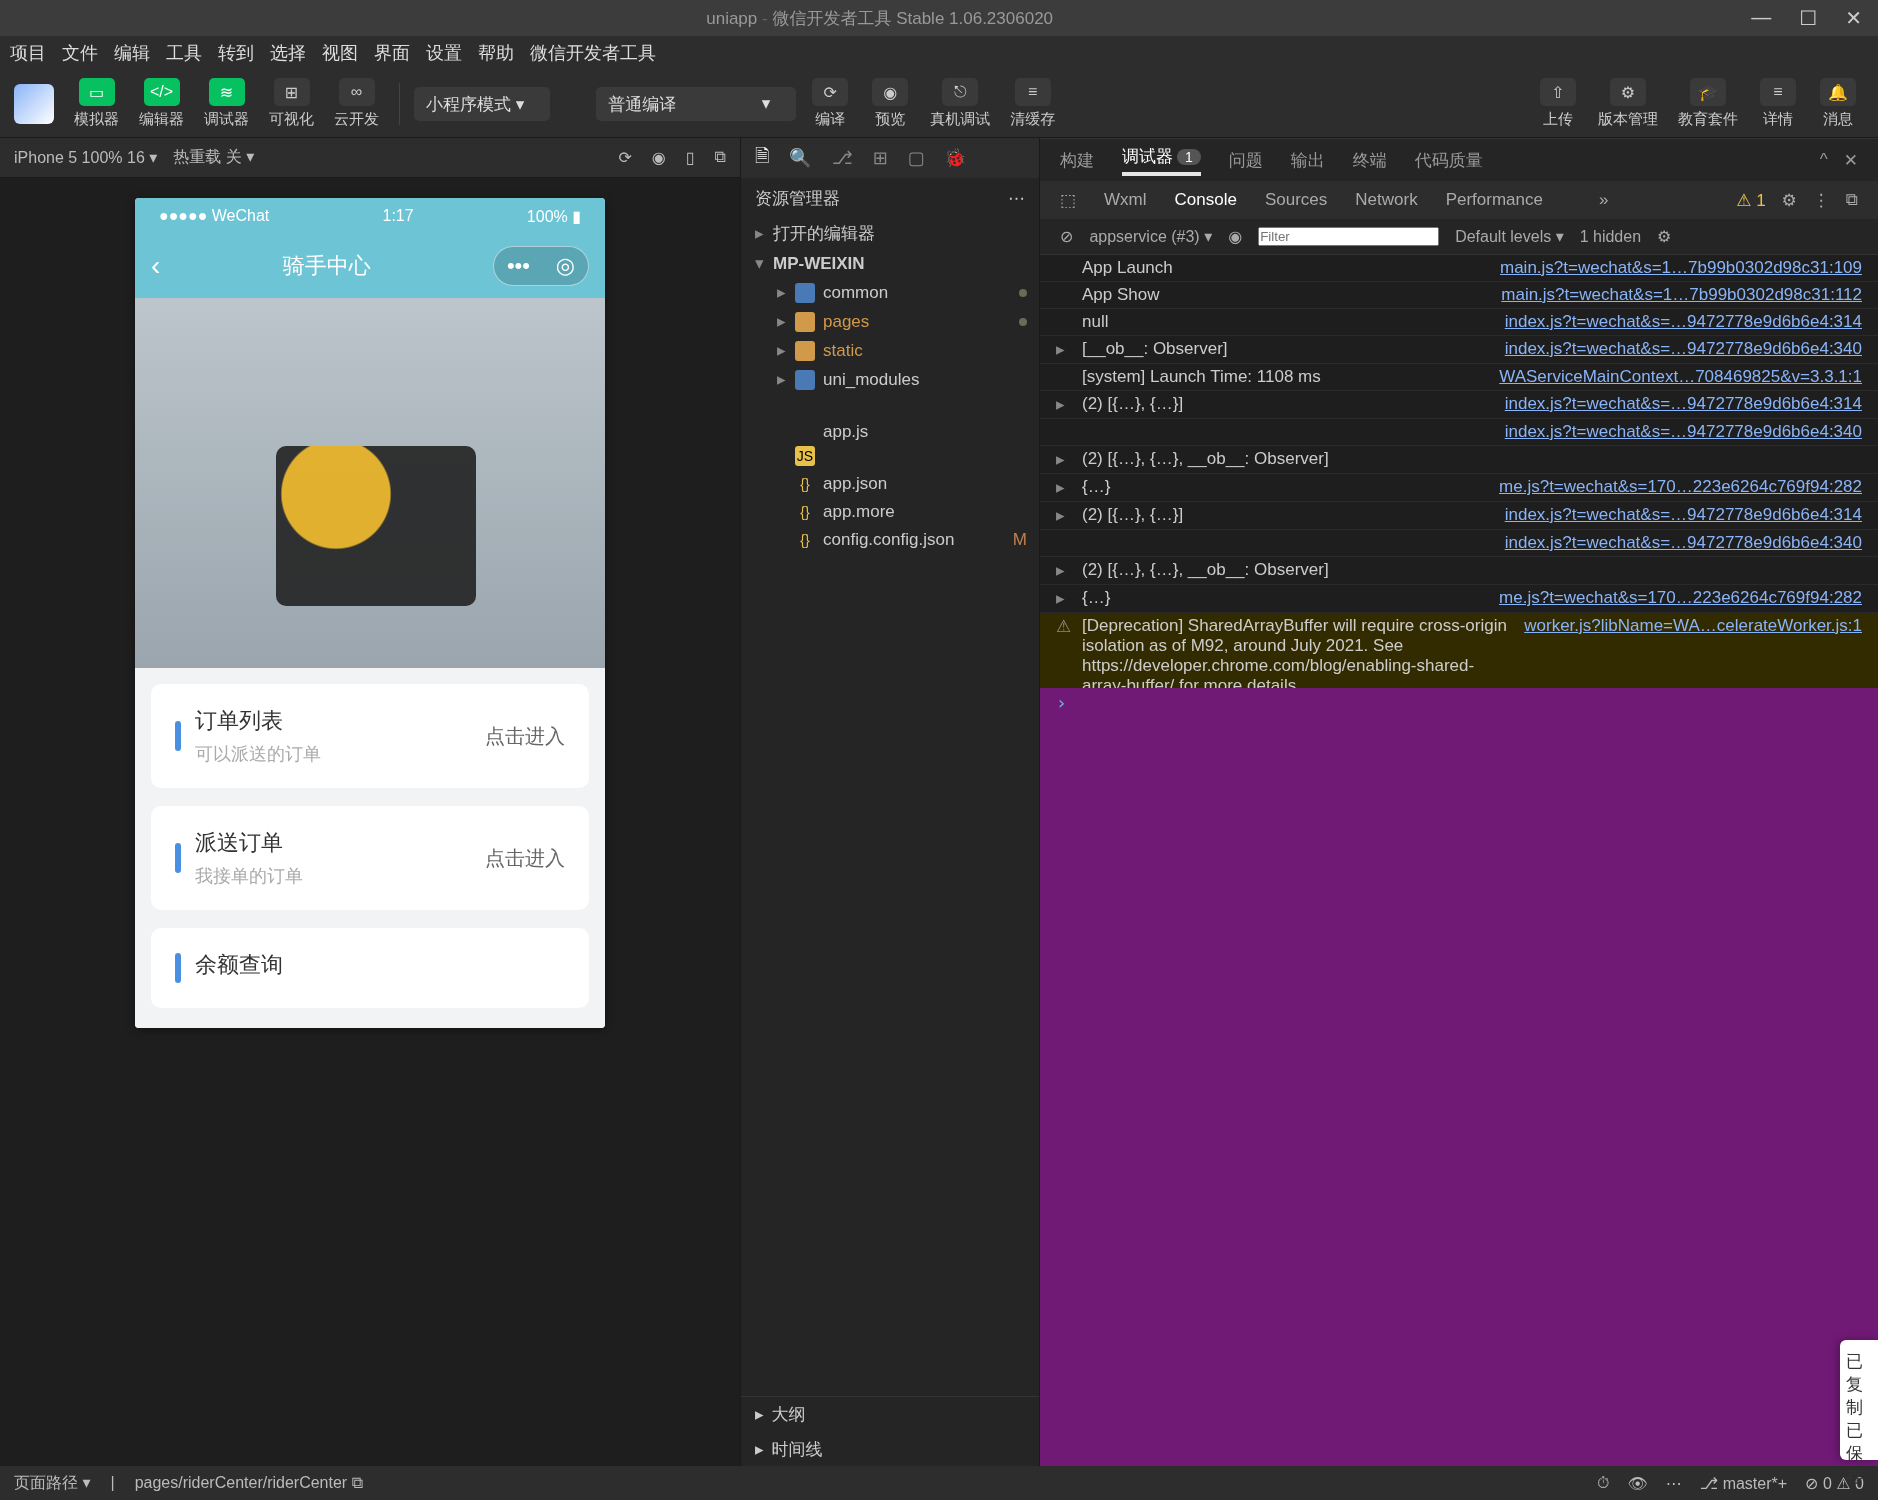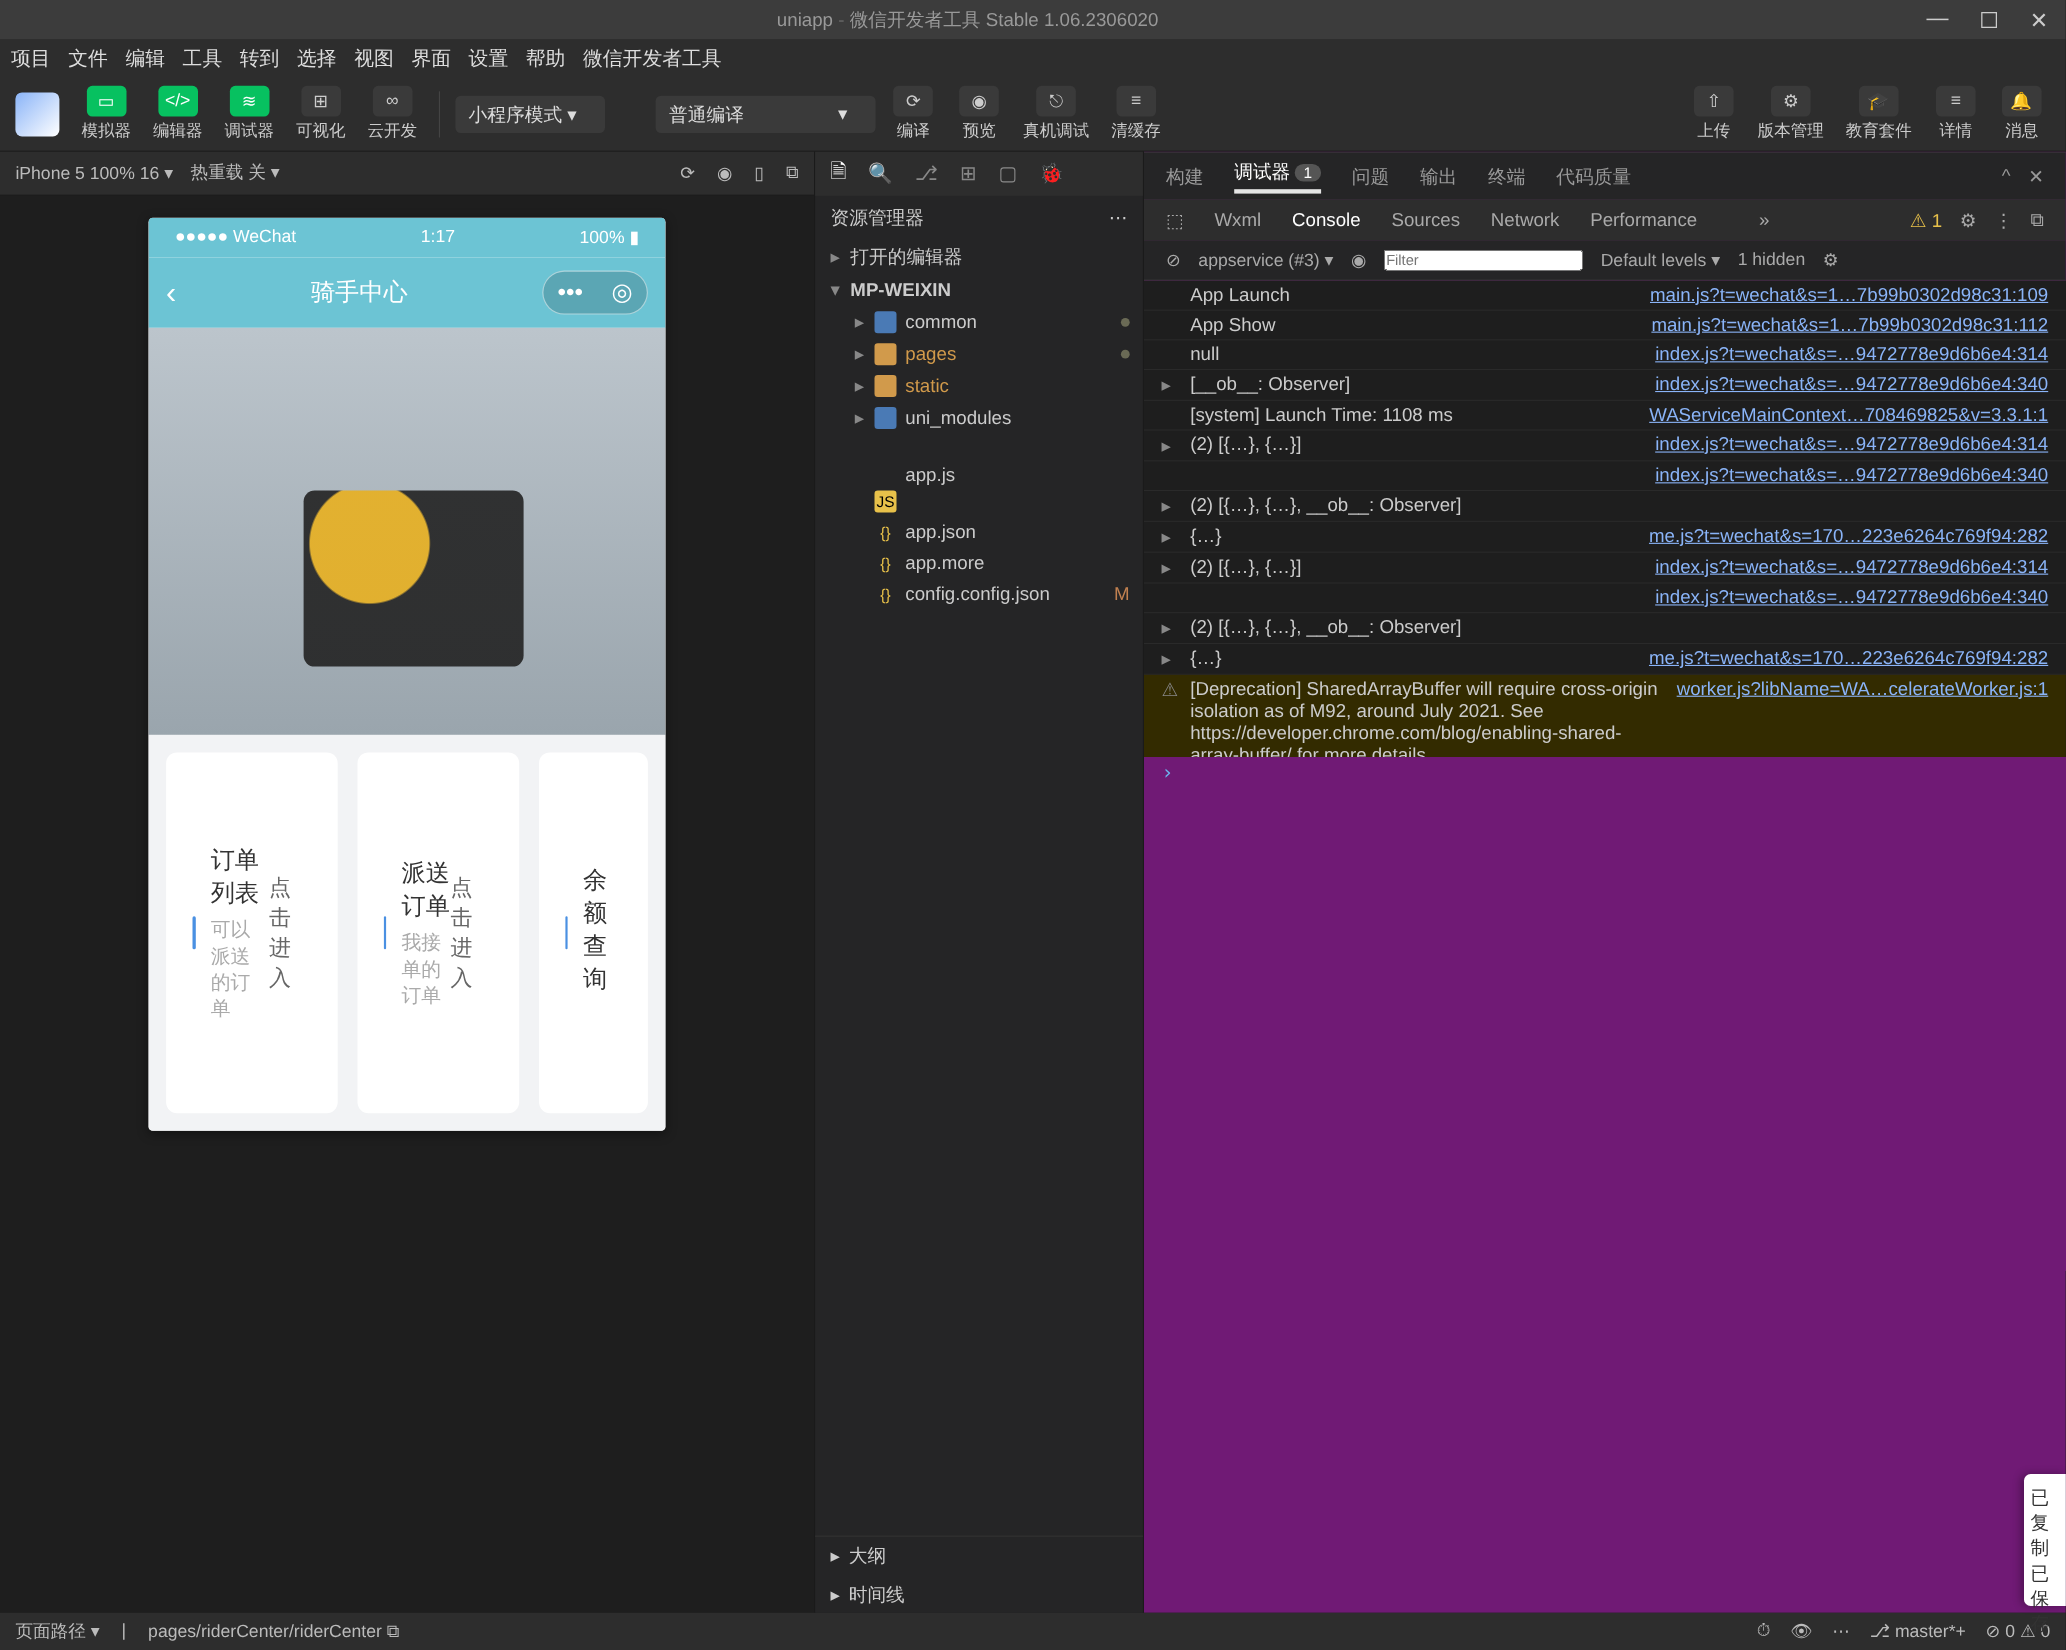--- a/index.html
+++ b/index.html
@@ -22,21 +22,21 @@
 .simcol { width:740px; background:#252526; display:flex; flex-direction:column; }
 .simbar { height:40px; display:flex; align-items:center; padding:0 14px; gap:16px; font-size:16px; color:#bbb; background:#2d2d2d; border-bottom:1px solid #1a1a1a; }
 .simbar .r { margin-left:auto; display:flex; gap:20px; }
 .simarea { flex:1; display:flex; justify-content:center; padding-top:20px; background:#1e1e1e; }
 .phone { width:470px; height:830px; background:#fff; border-radius:4px; overflow:hidden; display:flex; flex-direction:column; box-shadow:0 2px 10px rgba(0,0,0,.4); }
 .pstatus { height:36px; background:#6cc4d4; display:flex; align-items:center; justify-content:space-between; padding:0 24px; color:#fff; font-size:16px; }
 .pnav { height:64px; background:#6cc4d4; display:flex; align-items:center; justify-content:space-between; padding:0 16px; color:#fff; font-size:22px; }
 .capsule { width:96px; height:40px; border:1px solid rgba(255,255,255,.5); border-radius:20px; display:flex; align-items:center; justify-content:space-around; background:rgba(0,0,0,.15); }
 .hero { height:370px; background:linear-gradient(#bcc5cc,#9aa5ad); position:relative; }
 .hero::after { content:""; position:absolute; left:30%; top:40%; width:200px; height:160px; background:radial-gradient(circle at 30% 30%, #e8b020 30%, #222 31%); border-radius:10px; opacity:.9; }
-.pbody { flex:1; background:#f2f3f5; padding:16px; display:flex; flex-direction:row; gap:18px; }
+.pbody { flex:1; background:#f2f3f5; padding:16px; display:flex; flex-direction:column; gap:18px; }
 .card { background:#fff; border-radius:10px; padding:22px 24px; display:flex; align-items:center; justify-content:space-between; }
 .card .l { display:flex; align-items:center; gap:14px; }
 .card .bar { width:6px; height:30px; background:#4a90e2; border-radius:3px; }
 .card h4 { font-size:22px; color:#333; font-weight:500; }
 .card p { font-size:18px; color:#aaa; margin-top:6px; }
 .card .go { font-size:20px; color:#666; }
 .midcol { width:300px; background:#252526; border-left:1px solid #1a1a1a; border-right:1px solid #1a1a1a; display:flex; flex-direction:column; }
 .midtabs { height:40px; display:flex; align-items:center; gap:20px; padding:0 14px; background:#2d2d2d; color:#888; }
 .midtabs .act { color:#fff; }
 .explhdr { height:40px; display:flex; align-items:center; justify-content:space-between; padding:0 14px; color:#ccc; font-size:17px; }

